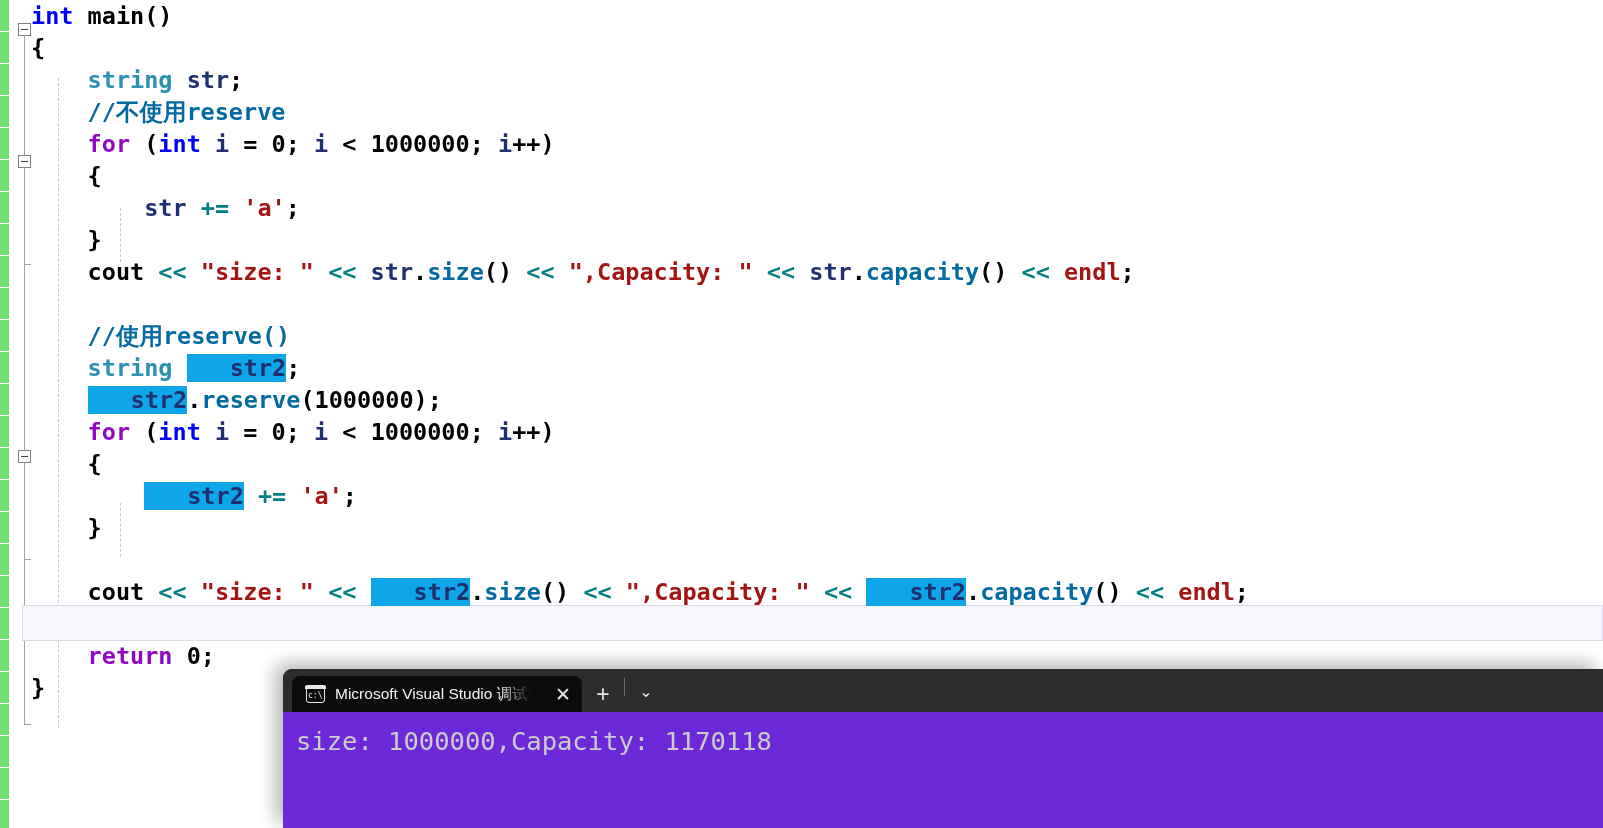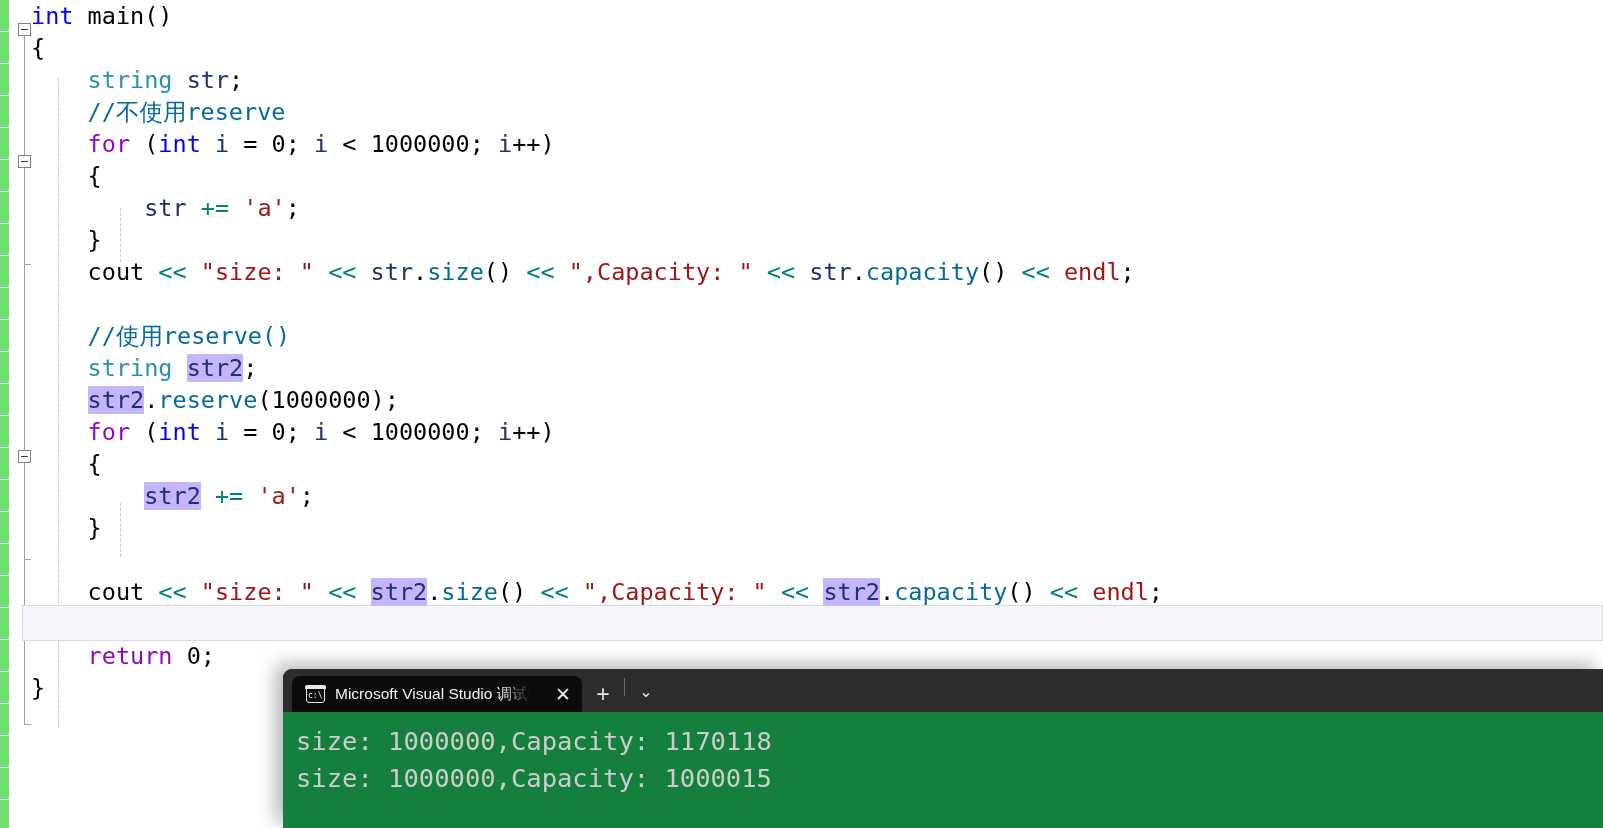--- a/index.html
+++ b/index.html
@@ -10,20 +10,21 @@
     background: #ffffff;
     font-family: "DejaVu Sans Mono", monospace;
   }
 
   #root { position: relative; width: 1603px; height: 828px; background: #ffffff; }
 
   
   #editor {
     position: absolute; left: 0; top: 0; width: 1603px; height: 828px;
     background: #ffffff;
+    font-weight: bold;
   }
 
   
   .change-bar {
     position: absolute; left: 0; top: 0; width: 9px; height: 828px;
     background: #6fe06f;
   }
   .change-bar .seg {
     position: absolute; left: 0; width: 9px; height: 32px;
     border-bottom: 1px solid #ffffff;
@@ -71,21 +72,21 @@
   .k-ctrl  { color: #8f08c4; }   
   .k-type  { color: #0000ff; }   
   .c-type  { color: #2b91af; }   
   .ident   { color: #1f2f6f; }   
   .num     { color: #000000; }
   .str     { color: #a31515; }
   .op      { color: #008080; }   
   .func    { color: #0369a1; }   
   .com     { color: #0369a1; }   
   .plain   { color: #000000; }
-  .ref-hi  { background: #c4b5fd; }
+  .ref-hi  { background: #0ea5e9; padding-left: 43px; }
 
   
   .active-line-box {
     position: absolute;
     left: 22px; top: 605px; width: 1581px; height: 36px;
     border: 1px solid #d8d8e8;
     background: #f7f7fb;
   }
 
   
@@ -162,21 +163,21 @@
   }
   .term-dropdown {
     font-family: "Liberation Sans", sans-serif;
     font-size: 16px; color: #e6e6e6;
     width: 42px; text-align: center;
     height: 36px; line-height: 32px;
   }
   .term-body {
     position: absolute; left: 0; top: 43px;
     width: 100%; height: 116px;
-    background: #15803d;
+    background: #6d28d9;
     padding: 11px 0 0 13px;
     font-family: "DejaVu Sans Mono", monospace;
     font-size: 25.5px;
     line-height: 37px;
     color: #cccccc;
     white-space: pre;
   }
 </style>
 </head>
 <body>
@@ -239,16 +240,16 @@
     <div class="term-titlebar">
       <div class="term-tab">
         <span class="term-tab-icon"></span>
         <span class="term-tab-title">Microsoft Visual Studio 调试控</span>
         <span class="term-tab-close">✕</span>
       </div>
       <div class="term-newtab">+</div>
       <div class="term-divider"></div>
       <div class="term-dropdown">⌄</div>
     </div>
-    <div class="term-body" id="termout"><div>size: 1000000,Capacity: 1170118</div><div>size: 1000000,Capacity: 1000015</div></div>
+    <div class="term-body" id="termout"><div>size: 1000000,Capacity: 1170118</div></div>
   </div>
 
 </div>
 
 </body></html>

